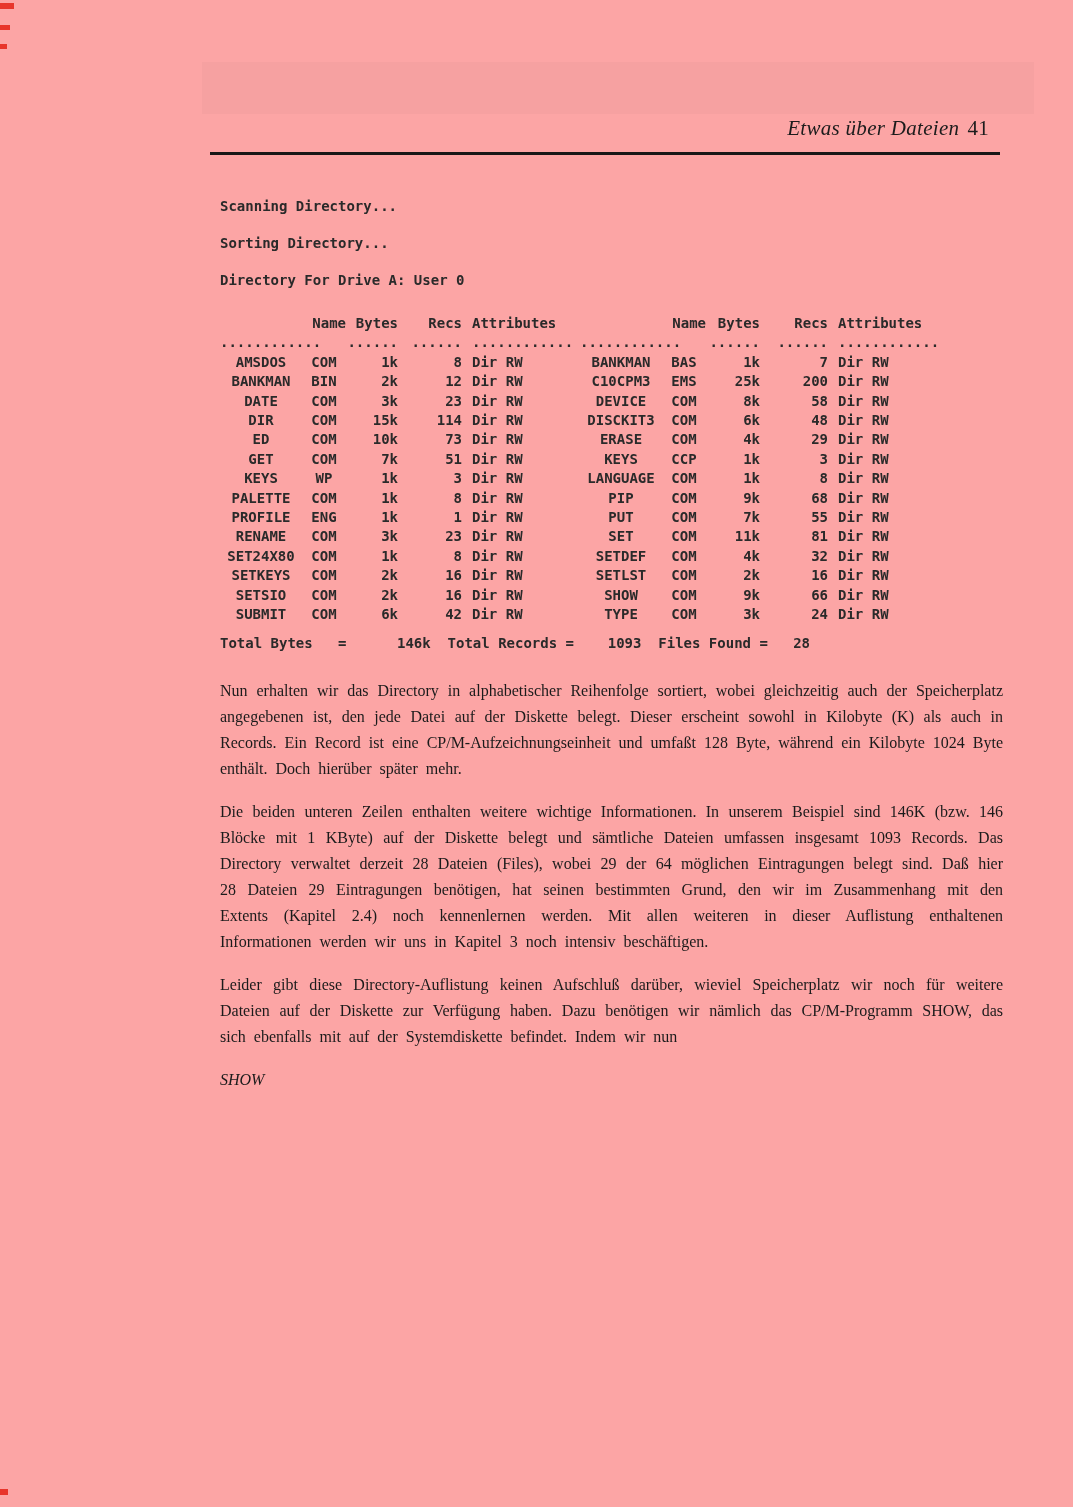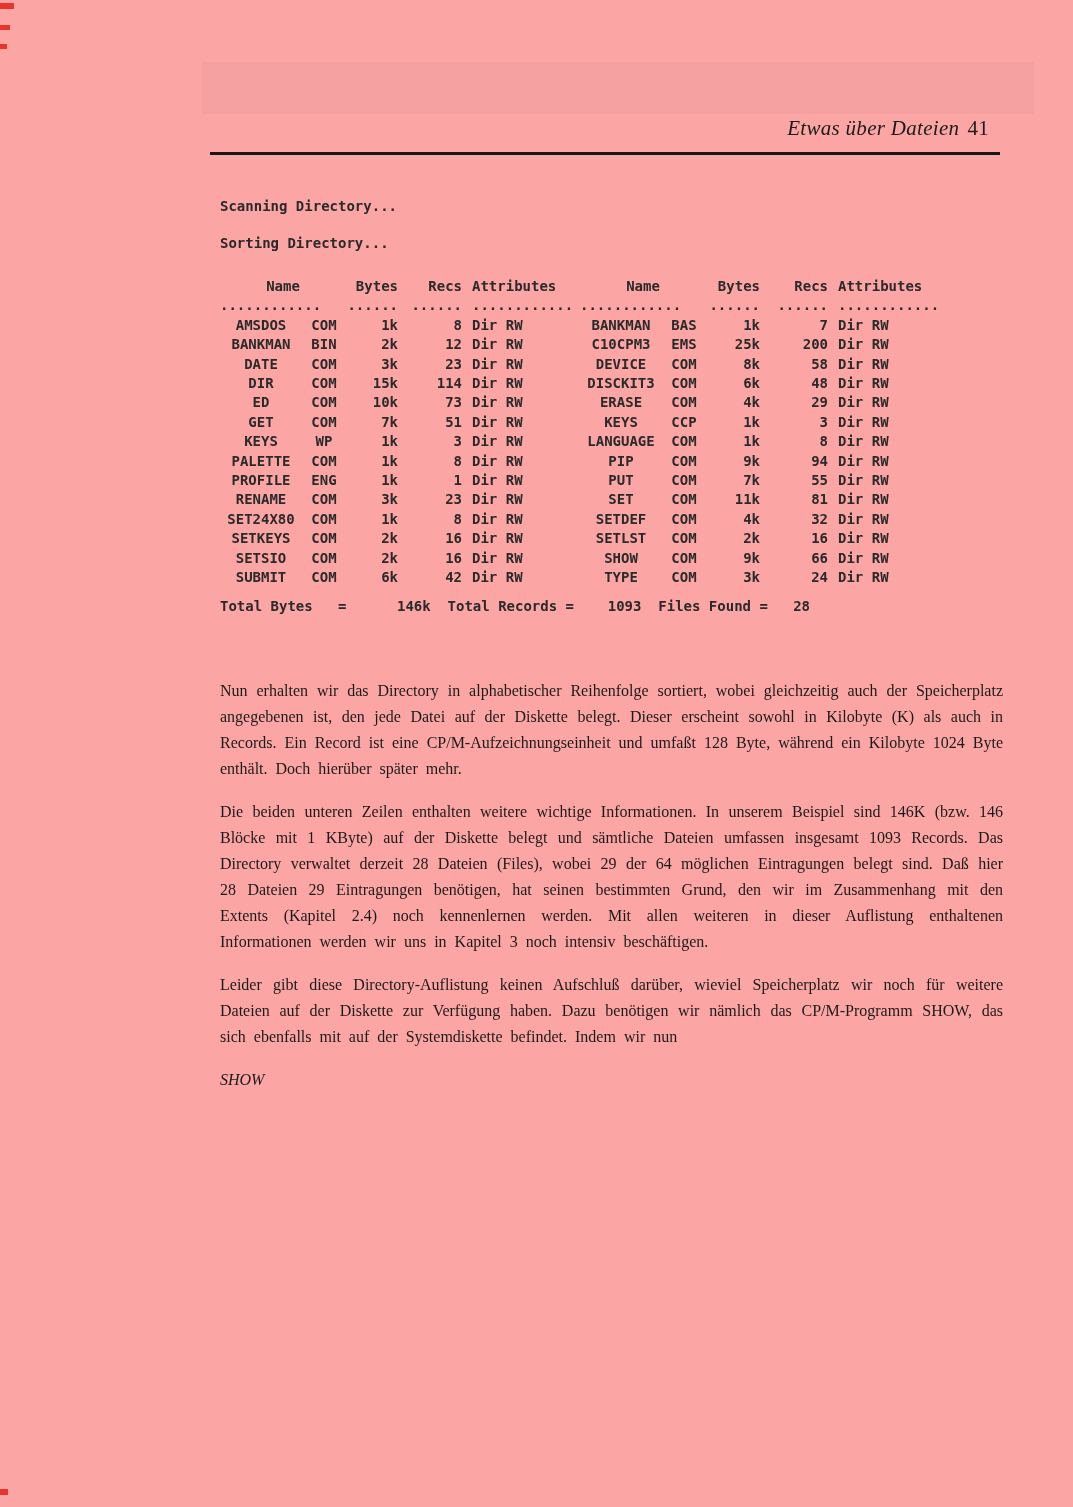--- a/index.html
+++ b/index.html
@@ -20,21 +20,21 @@
   .rule{position:absolute;left:210px;top:152px;width:790px;height:3px;background:#181818;}
 
   .terminal{position:absolute;left:220px;top:196px;width:740px;
             font-family:"DejaVu Sans Mono",monospace;font-weight:700;
             font-size:14px;color:#2a2a2a;}
   .t-status{line-height:20px;margin-bottom:17px;white-space:pre;}
   .dir-table{margin-top:24px;}
   .dt-row{display:grid;
           grid-template-columns:82px 44px 52px 64px 118px 82px 44px 54px 68px 1fr;
           line-height:19.4px;}
-  .cn{grid-column:span 2;text-align:center;white-space:nowrap;}
+  .cn{grid-column:span 2;text-align:right;white-space:nowrap;}
   .cb,.cr{text-align:right;white-space:nowrap;}
   .ca{padding-left:10px;white-space:nowrap;}
   .cname,.cext{text-align:center;white-space:nowrap;}
   .totals{margin:0;font:inherit;line-height:19px;white-space:pre;color:#2a2a2a;}
   .totals.first{margin-top:9px;}
 
   .bodytext{position:absolute;left:220px;top:678px;width:783px;
             font-size:16px;line-height:26px;text-align:justify;
             word-spacing:4px;color:#1b1b1b;}
   .bodytext p{margin:0 0 17px 0;}
@@ -53,20 +53,21 @@
   <div class="mark m4"></div>
 
   <div class="running-head">
     <span class="rh-title">Etwas über Dateien</span><span class="rh-page">41</span>
   </div>
   <div class="rule"></div>
 
   <div class="terminal">
     <div class="t-status">Scanning Directory...</div>
     <div class="t-status">Sorting Directory...</div>
+    <div class="t-status">Directory For Drive A: User 0</div>
 
     <div class="dir-table">
       <div class="dt-row">
         <span class="cn">Name</span>
         <span class="cb">Bytes</span>
         <span class="cr">Recs</span>
         <span class="ca">Attributes</span>
         <span class="cn">Name</span>
         <span class="cb">Bytes</span>
         <span class="cr">Recs</span>
@@ -169,21 +170,21 @@
         </div>
           <div class="dt-row">
           <span class="cname">PALETTE</span>
           <span class="cext">COM</span>
           <span class="cb">1k</span>
           <span class="cr">8</span>
           <span class="ca">Dir RW</span>
           <span class="cname">PIP</span>
           <span class="cext">COM</span>
           <span class="cb">9k</span>
-          <span class="cr">94</span>
+          <span class="cr">68</span>
           <span class="ca">Dir RW</span>
         </div>
           <div class="dt-row">
           <span class="cname">PROFILE</span>
           <span class="cext">ENG</span>
           <span class="cb">1k</span>
           <span class="cr">1</span>
           <span class="ca">Dir RW</span>
           <span class="cname">PUT</span>
           <span class="cext">COM</span>

